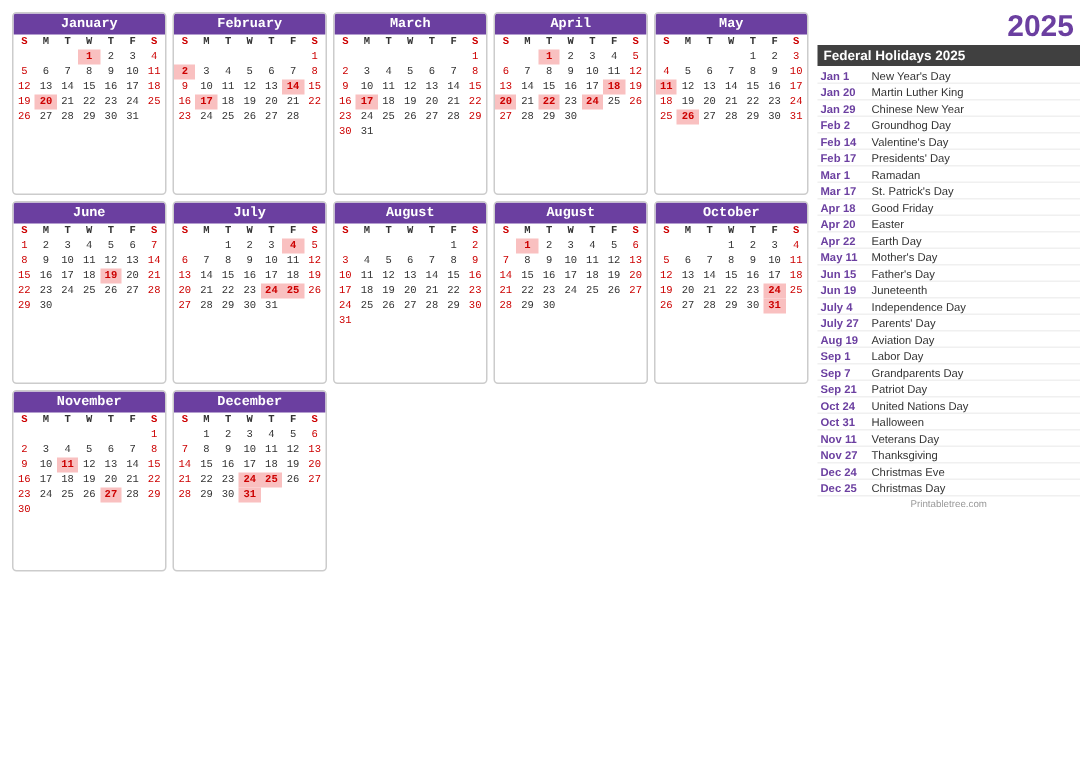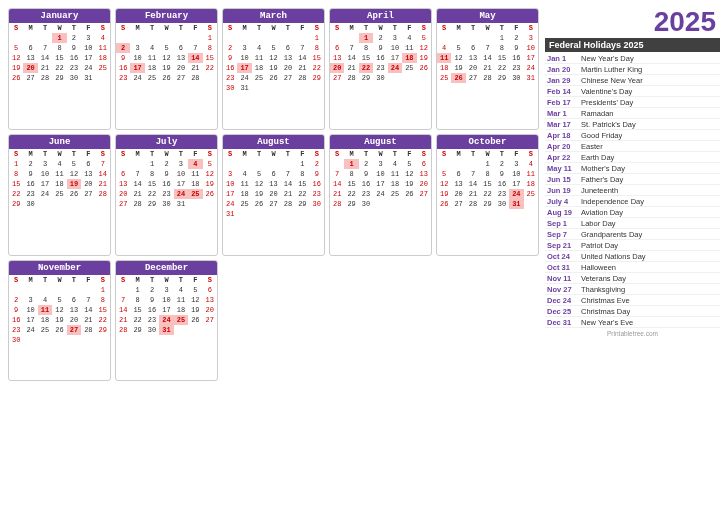--- a/index.html
+++ b/index.html
@@ -69,21 +69,21 @@
     .holidays-title {
       background: #404040;
       color: white;
       font-size: 9px;
       font-weight: bold;
       padding: 2px 4px;
       margin-bottom: 1px;
     }
     .year-title {
       color: #6b3fa0;
-      font-size: 28px;
+      font-size: 20px;
       font-weight: bold;
       text-align: right;
       padding-right: 4px;
       line-height: 1;
       margin-bottom: 2px;
     }
     .holiday-row {
       display: flex;
       gap: 0;
       padding: 0.5px 2px;
@@ -671,20 +671,24 @@
         </div>
         <div class="holiday-row">
           <span class="holiday-date">Jan 20</span>
           <span class="holiday-name">Martin Luther King</span>
         </div>
         <div class="holiday-row">
           <span class="holiday-date">Jan 29</span>
           <span class="holiday-name">Chinese New Year</span>
         </div>
         <div class="holiday-row">
+          <span class="holiday-date">Feb 2</span>
+          <span class="holiday-name">Groundhog Day</span>
+        </div>
+        <div class="holiday-row">
           <span class="holiday-date">Feb 14</span>
           <span class="holiday-name">Valentine's Day</span>
         </div>
         <div class="holiday-row">
           <span class="holiday-date">Feb 17</span>
           <span class="holiday-name">Presidents' Day</span>
         </div>
         <div class="holiday-row">
           <span class="holiday-date">Mar 1</span>
           <span class="holiday-name">Ramadan</span>
@@ -715,20 +719,24 @@
         </div>
         <div class="holiday-row">
           <span class="holiday-date">Jun 19</span>
           <span class="holiday-name">Juneteenth</span>
         </div>
         <div class="holiday-row">
           <span class="holiday-date">July 4</span>
           <span class="holiday-name">Independence Day</span>
         </div>
         <div class="holiday-row">
+          <span class="holiday-date">July 27</span>
+          <span class="holiday-name">Parents' Day</span>
+        </div>
+        <div class="holiday-row">
           <span class="holiday-date">Aug 19</span>
           <span class="holiday-name">Aviation Day</span>
         </div>
         <div class="holiday-row">
           <span class="holiday-date">Sep 1</span>
           <span class="holiday-name">Labor Day</span>
         </div>
         <div class="holiday-row">
           <span class="holiday-date">Sep 7</span>
           <span class="holiday-name">Grandparents Day</span>
@@ -753,21 +761,17 @@
           <span class="holiday-date">Nov 27</span>
           <span class="holiday-name">Thanksgiving</span>
         </div>
         <div class="holiday-row">
           <span class="holiday-date">Dec 24</span>
           <span class="holiday-name">Christmas Eve</span>
         </div>
         <div class="holiday-row">
           <span class="holiday-date">Dec 25</span>
           <span class="holiday-name">Christmas Day</span>
-        </div>
-        <div class="holiday-row">
-          <span class="holiday-date">Dec 31</span>
-          <span class="holiday-name">New Year's Eve</span>
         </div>
       </div>
     <div class="printable-text">Printabletree.com</div>
   </div>
 </div>
 
 </body></html>

